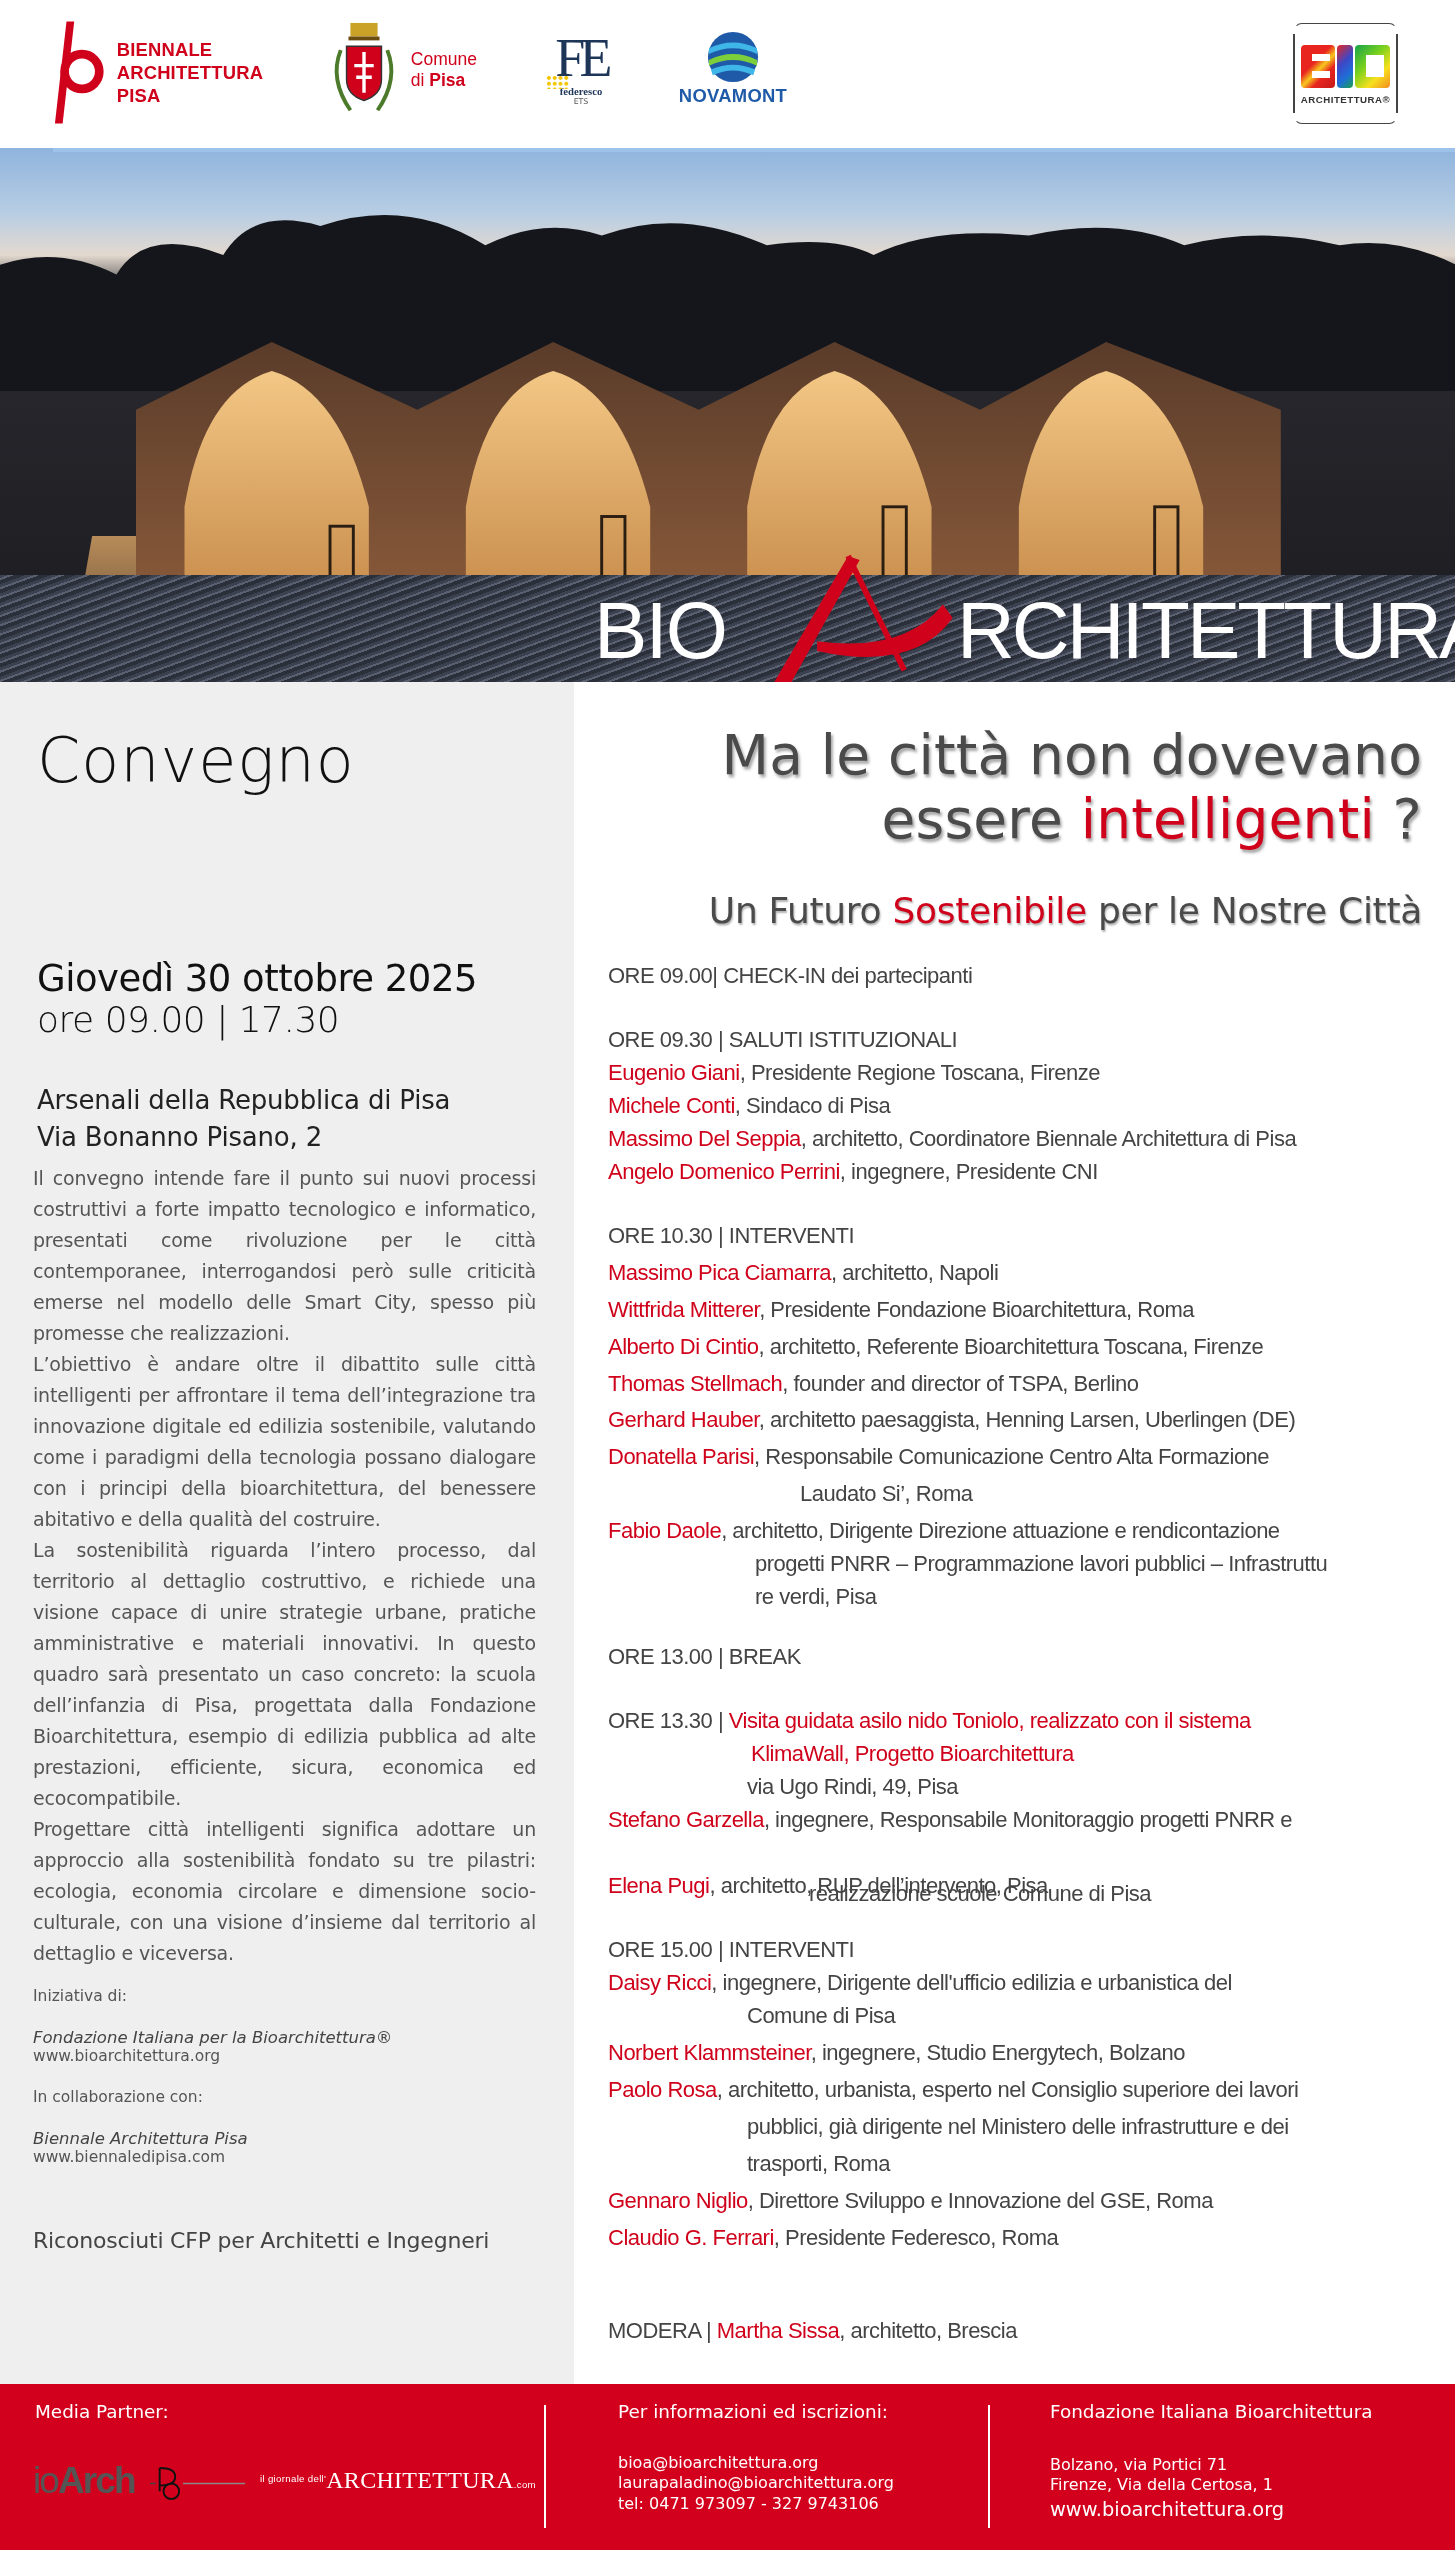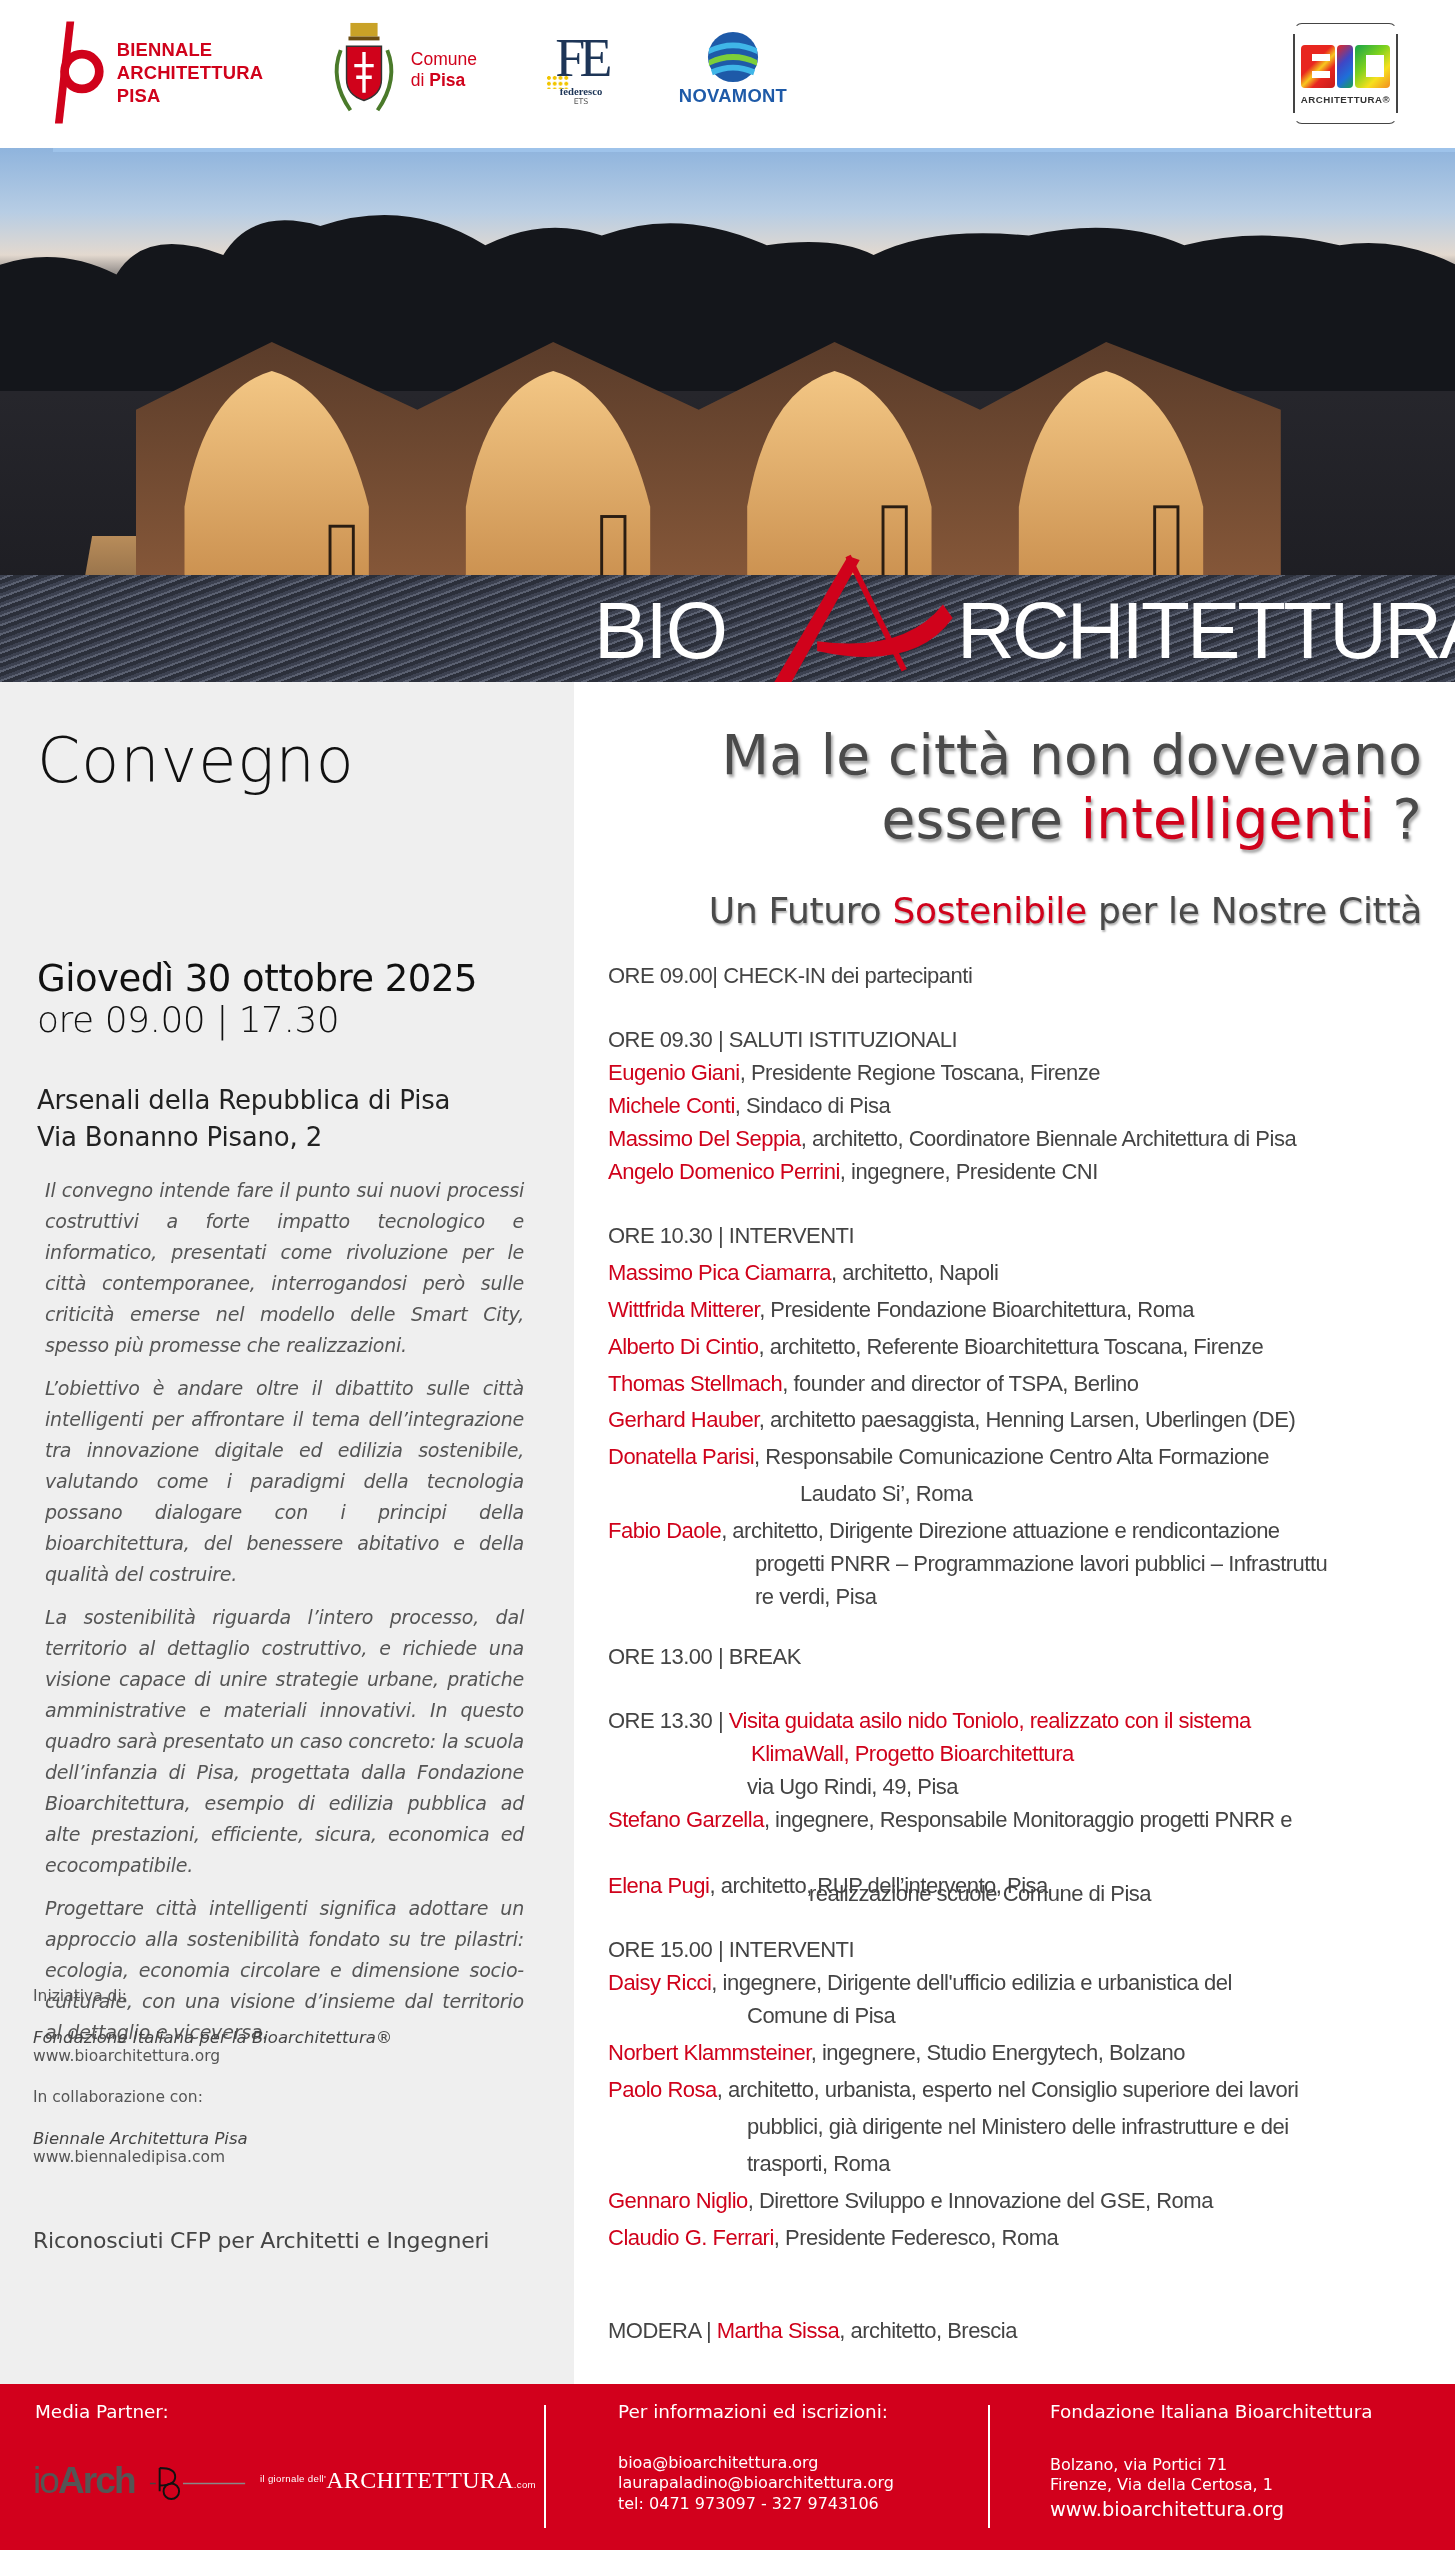--- a/index.html
+++ b/index.html
@@ -57,21 +57,21 @@
   .hero .brand .rest { position: absolute; left: 363px; top: 0; font-family: "Liberation Sans", sans-serif; color: #ffffff; font-size: 80px; line-height: 87px; letter-spacing: -2.9px; }
   .hero .brand svg { position: absolute; left: 165px; top: -41px; }
 
   
   .left { position: absolute; left: 0; top: 682px; width: 574px; height: 2200px; background: #efefef; }
   .convegno { position: absolute; left: 37px; top: 42px; font-family: "DejaVu Sans", sans-serif; font-weight: 200; font-size: 62px; color: #111; letter-spacing: 1px; }
   .date { position: absolute; left: 37px; top: 275px; font-size: 37px; color: #111; letter-spacing: -0.5px; }
   .time { position: absolute; left: 37px; top: 317px; font-size: 36px; color: #111; letter-spacing: -0.5px; font-weight: 300; }
   .venue { position: absolute; left: 37px; top: 400px; font-size: 26px; line-height: 37px; color: #222; letter-spacing: -0.2px; }
   .desc { position: absolute; left: 33px; top: 481px; width: 503px; font-size: 19px; line-height: 31px; color: #555; text-align: justify; letter-spacing: -0.2px; }
-  .desc p { margin: 12px; font-style: italic; }
+  .desc p { margin: 0; }
   .credits { position: absolute; left: 33px; top: 1305px; width: 505px; font-size: 15.5px; color: #555; }
   .credits .lbl { display: block; line-height: 19.4px; }
   .credits .org { display: block; font-style: italic; font-size: 16.5px; line-height: 19.4px; margin-top: 21.3px; color: #444; }
   .credits .url { display: block; font-size: 15.5px; line-height: 19.4px; margin-bottom: 21.3px; }
   .cfp { position: absolute; left: 33px; top: 1546px; font-size: 22px; color: #444; letter-spacing: -0.2px; }
 
   
   .right { position: absolute; left: 574px; top: 682px; width: 882px; height: 1702px; background: #fff; }
   .title { position: absolute; right: 34px; top: 41px; text-align: right; font-size: 55px; line-height: 64px; color: #4a4a4a; text-shadow: 1.9px 2.9px 2.9px rgba(0,0,0,0.35); letter-spacing: 0.2px; }
   .title .hl { color: #d0021b; }

